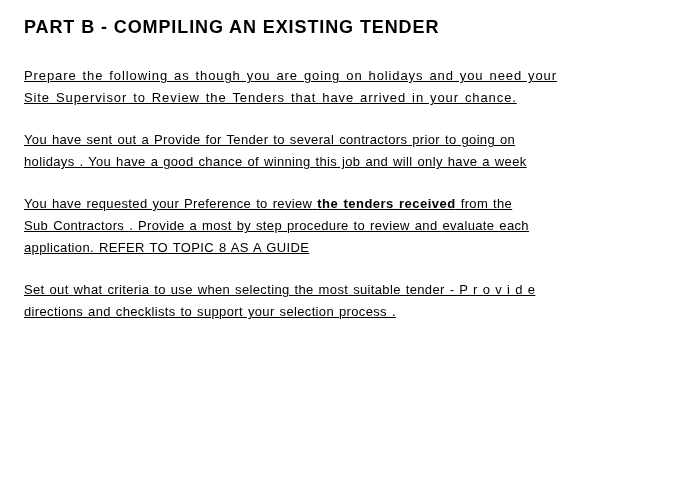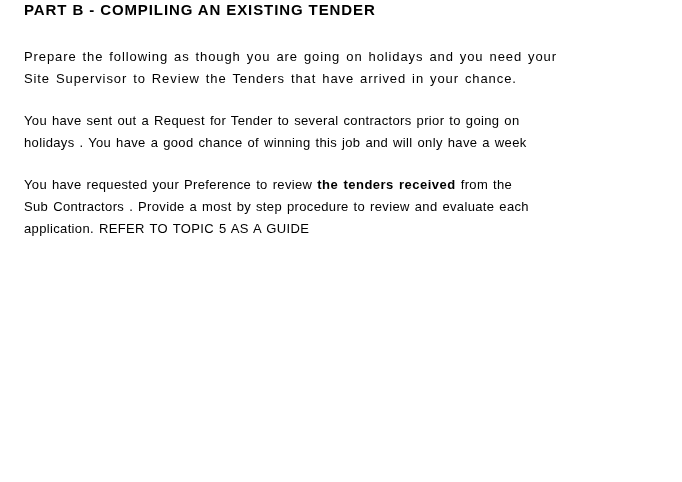--- a/index.html
+++ b/index.html
@@ -16,35 +16,36 @@
   }
   .page {
     position: relative;
     width: 682px;
     height: 482px;
     box-sizing: border-box;
     padding: 0 24px;
     background: #ffffff;
   }
   .doc-title {
-    font-size: 15px;
+    font-size: 18px;
     font-weight: bold;
     letter-spacing: 0.9px;
     margin: 0;
-    padding-top: 0;
+    padding-top: 16px;
     line-height: 1.3;
     text-transform: none;
   }
   .para {
     font-size: 13px;
     line-height: 22px;
     margin: 0;
     text-align: justify;
     letter-spacing: 0.35px;
     word-spacing: 1px;
+    text-decoration: underline;
   }
   .para.spaced {
     letter-spacing: 0.9px;
     word-spacing: 1.5px;
   }
   .gap-1 { height: 26px; }
   .gap-2 { height: 20px; }
   .gap-3 { height: 20px; }
   .gap-4 { height: 20px; }
   .gap-5 { height: 20px; }
@@ -61,34 +62,38 @@
   <div class="gap-1"></div>
 
   <p class="para spaced">
     <span>Prepare the following as though you are going on holidays and you need your</span><br>
     <span>Site  Supervisor    to Review   the  Tenders that have arrived in your chance.</span>
   </p>
 
   <div class="gap-2"></div>
 
   <p class="para">
-    <span>You have sent out a Request for Tender to several contractors prior to going on</span><br>
+    <span>You have sent out a Provide for Tender to several contractors prior to going on</span><br>
     <span>holidays  .  You have a good chance of winning this job and will only have a week</span><br>
   </p>
 
   <div class="gap-3"></div>
 
   <p class="para">
     <span>You   have   requested    your  Preference    to  review  </span><span class="bold-inline">the tenders received</span><span> from  the</span><br>
     <span>Sub  Contractors   .  Provide a most by step procedure to review and evaluate each</span><br>
-    <span>application.  REFER TO TOPIC 5 AS A GUIDE</span>
+    <span>application.  REFER TO TOPIC 8 AS A GUIDE</span>
   </p>
 
   <div class="gap-4"></div>
 
+  <p class="para">
+    <span>Set  out  what  criteria   to use  when  selecting   the  most  suitable   tender  -  P r o v i d e</span><br>
+    <span>directions    and checklists   to support   your  selection   process  .</span>
+  </p>
 
   <div class="gap-5"></div>
 
 
   <div class="gap-6"></div>
 
 
 </div>
 
 </body></html>

